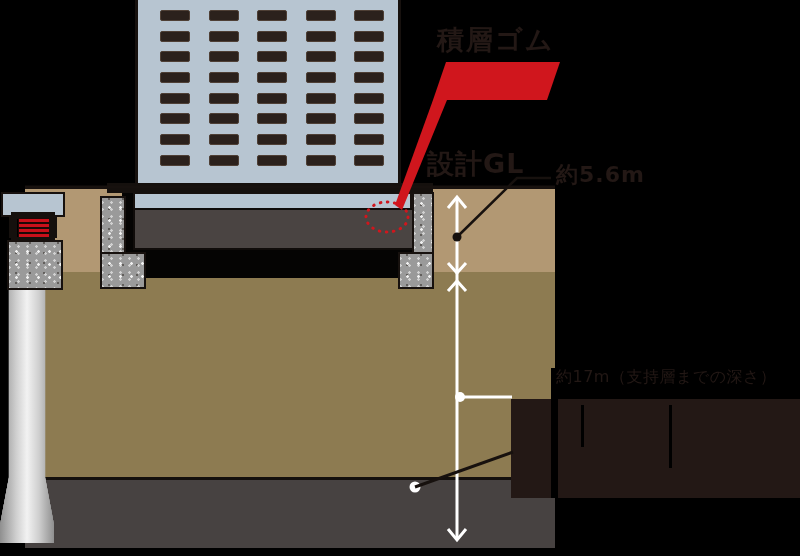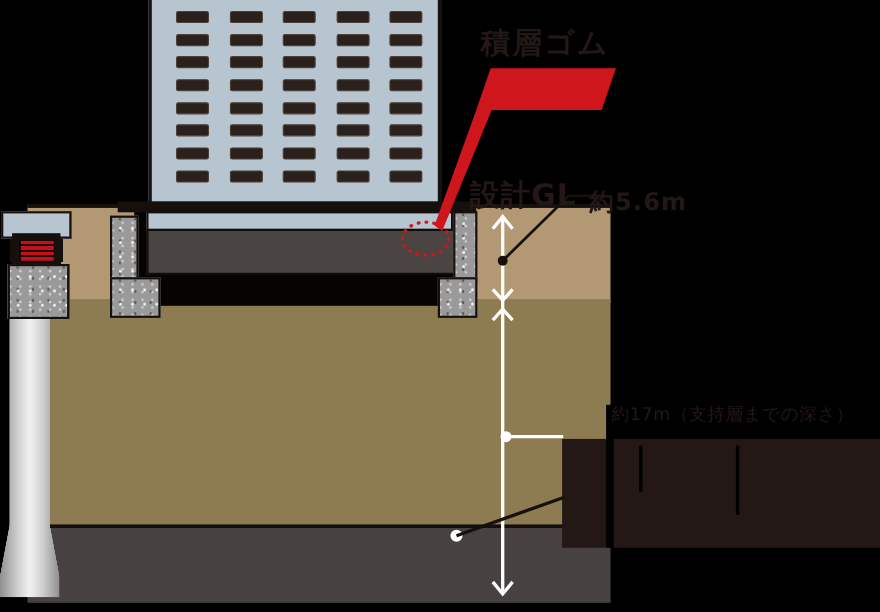--- a/index.html
+++ b/index.html
@@ -74,22 +74,22 @@
 
   
   .panel{left:511px;top:399px;width:289px;height:99px;background:var(--panel);}
   .seam1{left:551px;top:368px;width:7px;height:130px;background:#000;}
   .seam2{left:581px;top:405px;width:3px;height:42px;background:#000;}
   .seam3{left:669px;top:405px;width:3px;height:63px;background:#000;}
 
   
   .jp{color:var(--text-dark);white-space:nowrap;line-height:1;}
   .label-isolator{left:437px;top:26px;font-size:27px;font-weight:bold;letter-spacing:2px;}
-  .label-gl      {left:427px;top:164px;font-size:27px;font-weight:bold;letter-spacing:1px;}
-  .label-depth   {left:536px;top:164px;font-size:22px;font-weight:bold;letter-spacing:1px;margin-top:10px;}
+  .label-gl      {left:427px;top:150px;font-size:27px;font-weight:bold;letter-spacing:1px;}
+  .label-depth   {left:556px;top:164px;font-size:22px;font-weight:bold;letter-spacing:1px;}
   .label-caption {left:556px;top:369px;font-size:16px;letter-spacing:0.5px;}
 
   svg.overlay{position:absolute;left:0;top:0;pointer-events:none;}
   .stroke-white{stroke:var(--white);}
   .stroke-dark{stroke:var(--dark-frame);}
   .fill-white{fill:var(--white);}
   .fill-dark{fill:var(--dark-frame);}
   .fill-red{fill:var(--accent-red);}
   .stroke-red{stroke:var(--accent-red);}
 </style>

